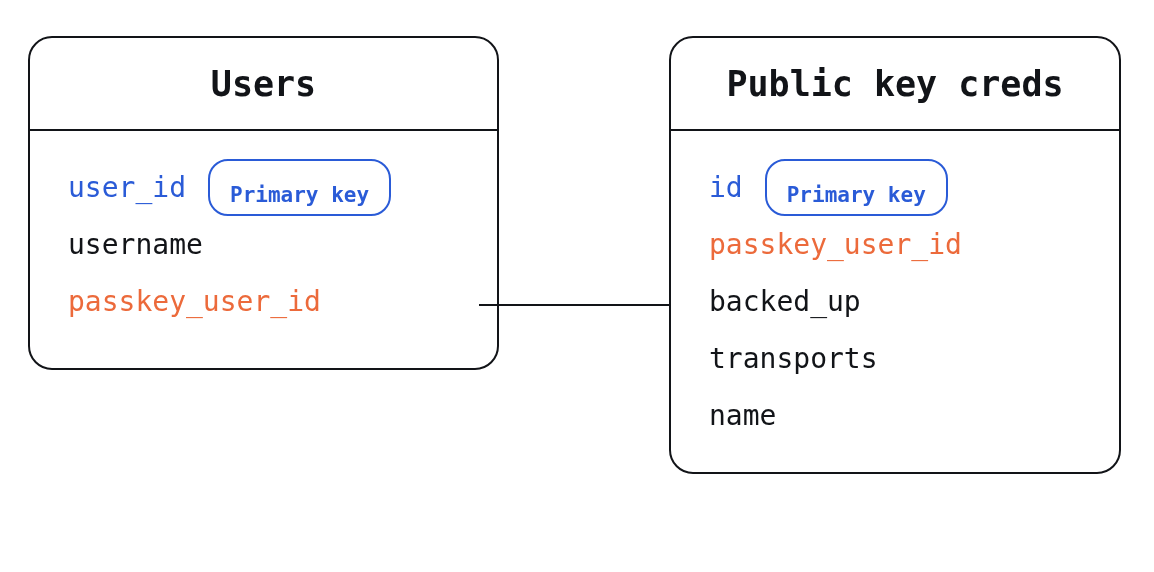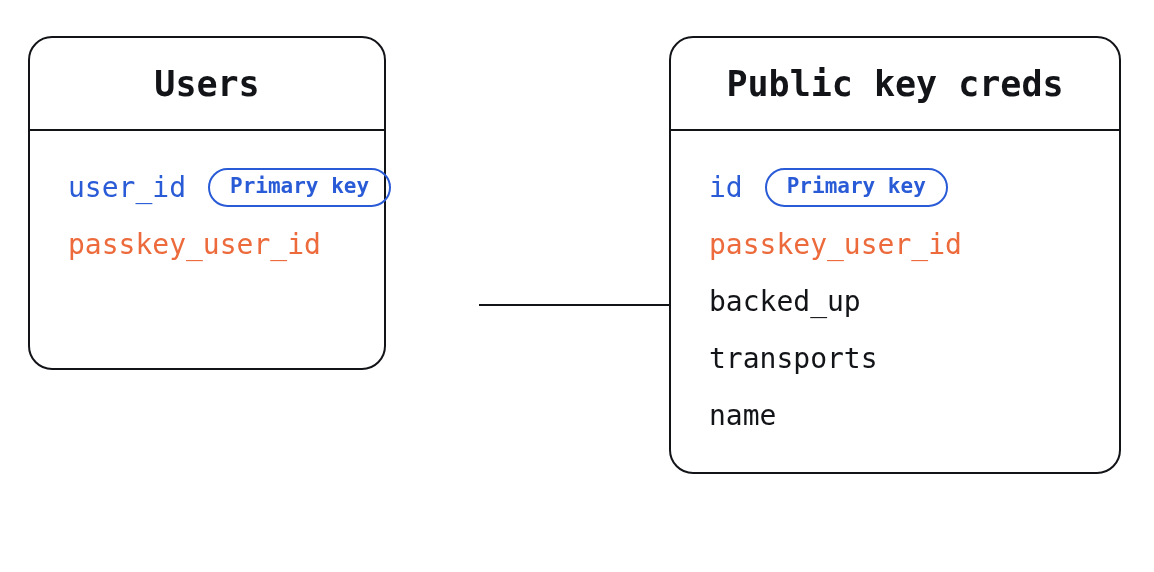--- a/index.html
+++ b/index.html
@@ -18,21 +18,21 @@
     font-family:"DejaVu Sans Mono","Liberation Mono",monospace;
     color:var(--ink);
     overflow:hidden;
   }
   .table-box{
     position:absolute;
     background:var(--bg);
     border:2px solid var(--ink);
     border-radius:24px;
   }
-  .table-box.users{left:28px;top:36px;width:358px;height:334px;}
+  .table-box.users{left:28px;top:36px;width:471px;height:334px;}
   .table-box.creds{left:669px;top:36px;width:452px;height:438px;}
   .table-header{
     height:93px;
     border-bottom:2px solid var(--ink);
     display:flex;
     align-items:center;
     justify-content:center;
     font-weight:bold;
     font-size:35px;
     letter-spacing:0;
@@ -53,21 +53,21 @@
   .c-orange{color:var(--orange);}
   .pk-badge{
     display:inline-flex;
     align-items:center;
     justify-content:center;
     border:2px solid var(--blue);
     border-radius:20px;
     color:var(--blue);
     font-weight:bold;
     font-size:21px;
-    padding:5px 20px 7px 20px;
+    padding:23px 20px 7px 20px;
     line-height:1.1;
   }
   .connector{
     position:absolute;
     left:479px;
     top:304px;
     width:192px;
     height:2px;
     background:var(--ink);
   }
@@ -76,20 +76,23 @@
 <body>
 
 <div class="canvas">
 
   <div class="table-box users">
     <div class="table-header">Users</div>
     <div class="table-body">
         <div class="field-row">
           <span class="field-name c-blue">user_id</span>
           <span class="pk-badge">Primary key</span>
+        </div>
+        <div class="field-row">
+          <span class="field-name c-black">username</span>
         </div>
         <div class="field-row">
           <span class="field-name c-orange">passkey_user_id</span>
         </div>
       </div>
   </div>
 
   <div class="table-box creds">
     <div class="table-header">Public key creds</div>
     <div class="table-body">

